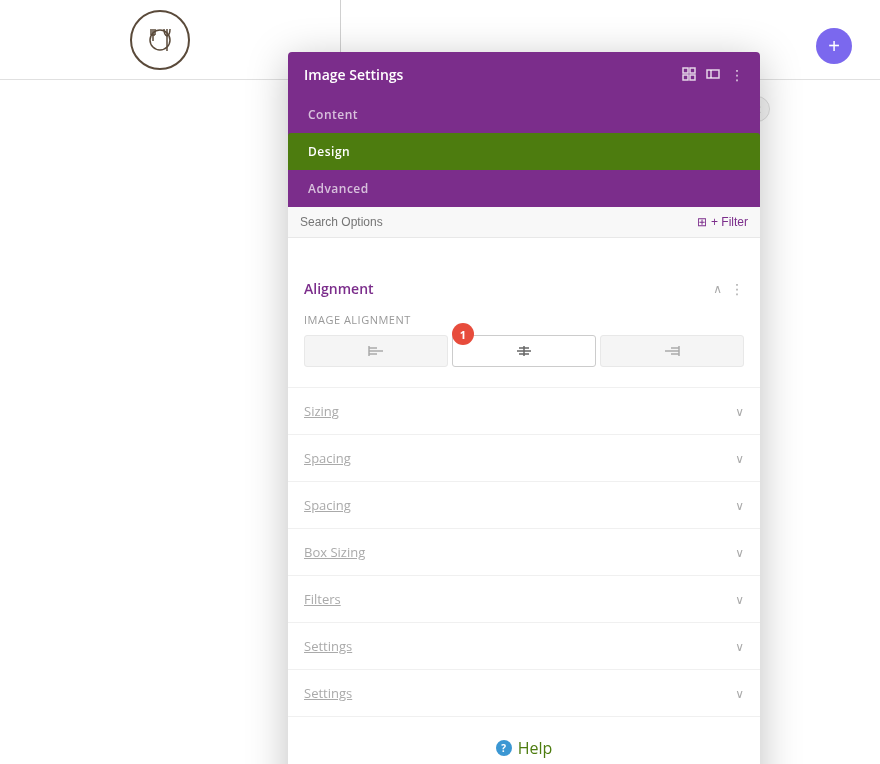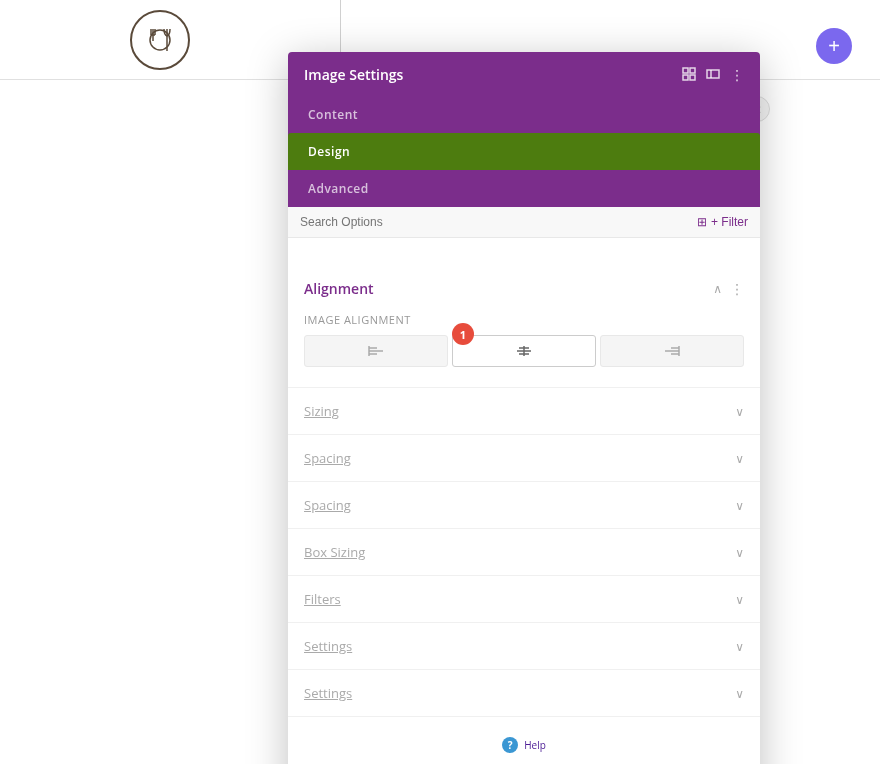--- a/index.html
+++ b/index.html
@@ -320,22 +320,22 @@
       background: #3b97d3;
       color: #fff;
       font-size: 10px;
       font-weight: 700;
       display: flex;
       align-items: center;
       justify-content: center;
     }
 
     .help-text {
-      color: #4c1d95;
-      font-size: 10px;
+      color: #4d7c0f;
+      font-size: 16px;
       text-align: right;
     }
 
     
     .modal-footer {
       display: flex;
       height: 44px;
     }
 
     .footer-btn {

